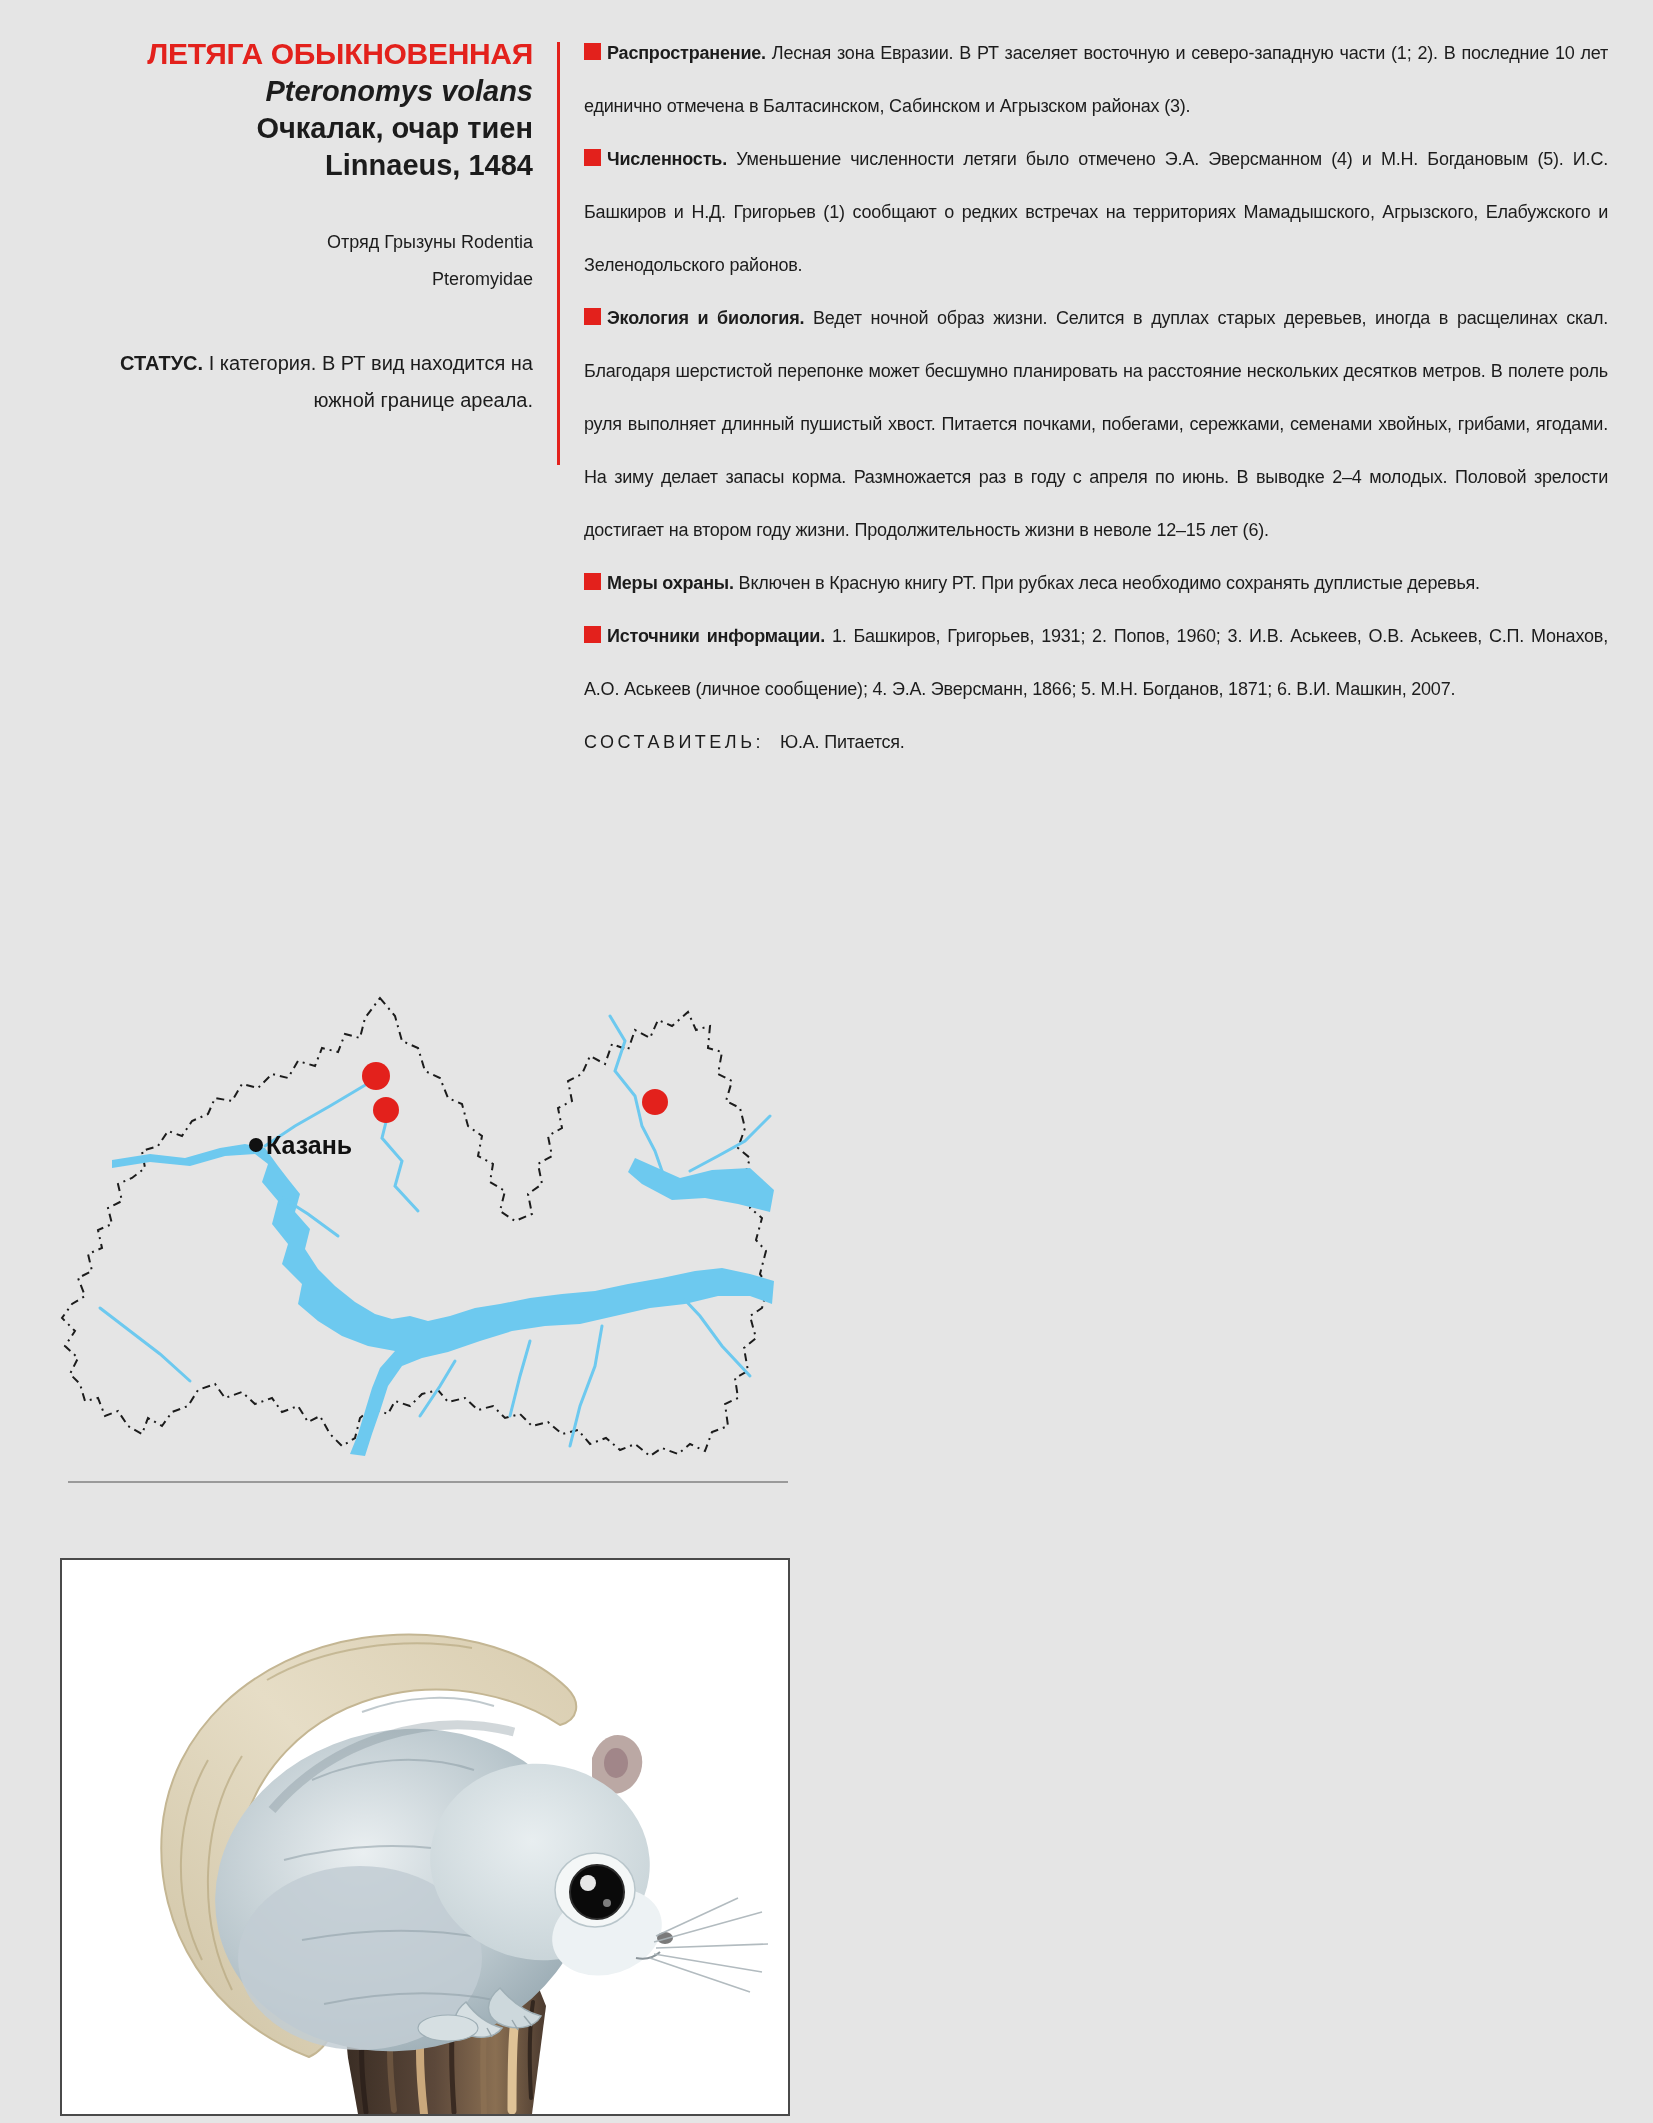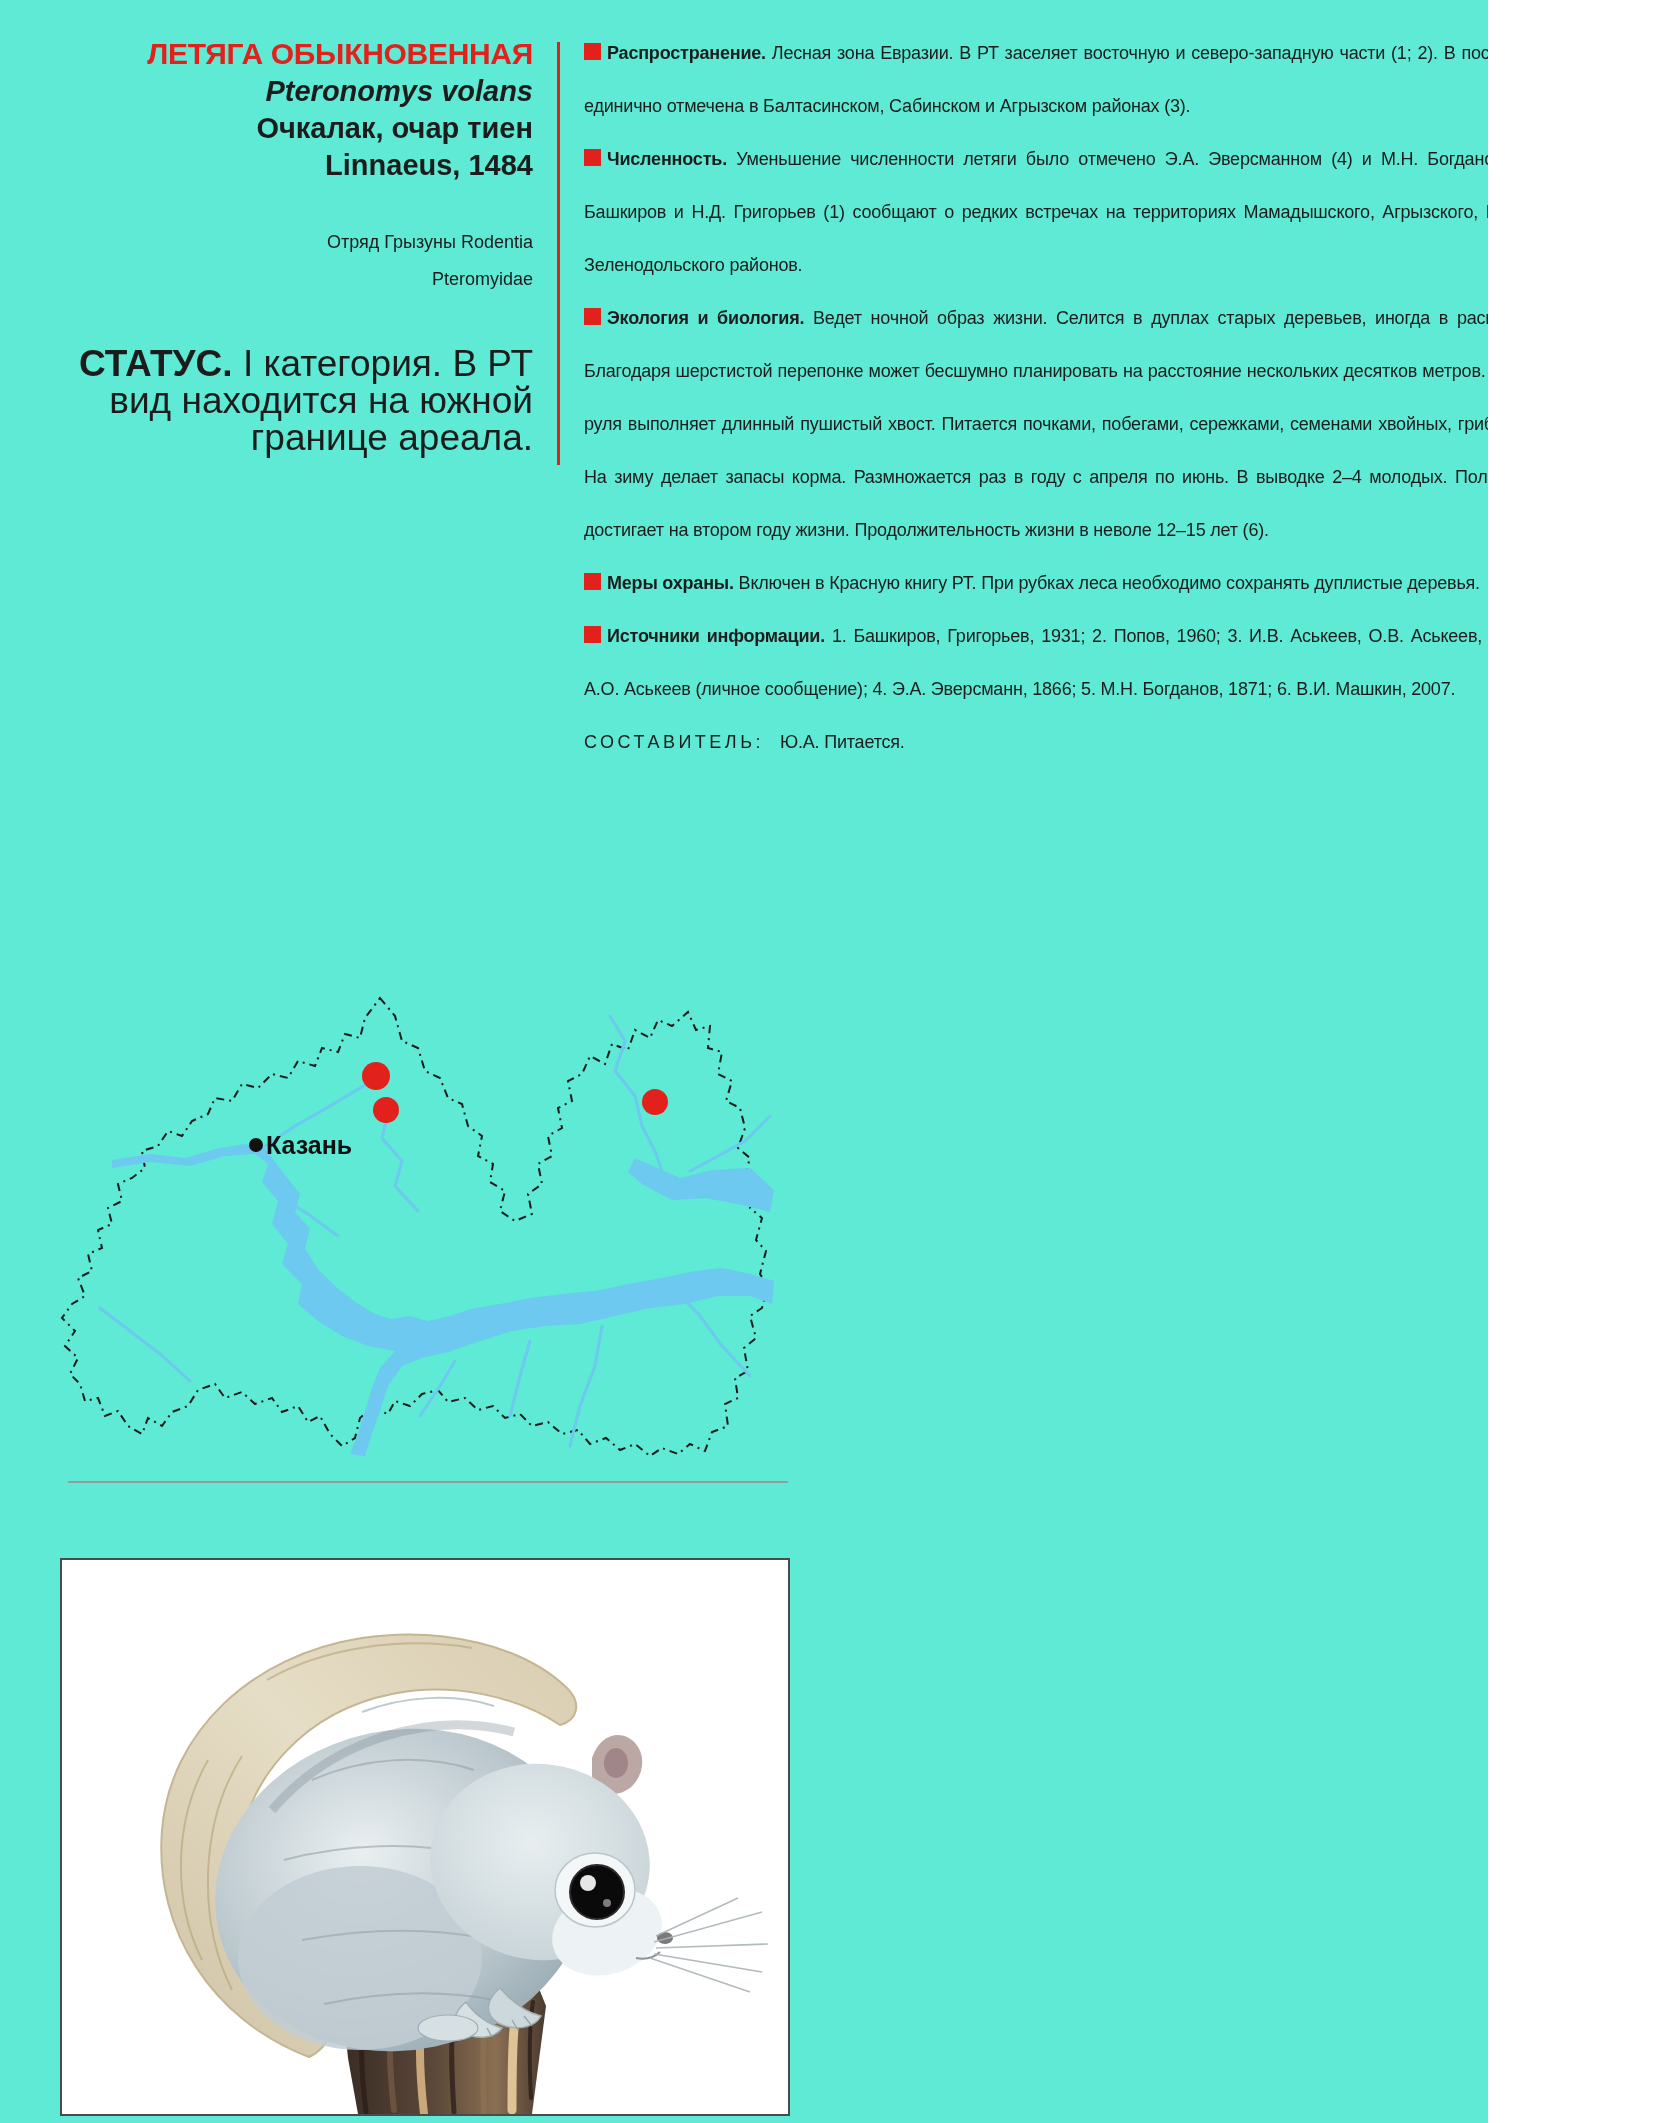--- a/index.html
+++ b/index.html
@@ -1,29 +1,29 @@
 <!DOCTYPE html>
 <html><head>
 <meta charset="utf-8">
 <style>
   html,body{margin:0;padding:0;background:#ffffff;}
   .page{
-    position:relative;width:1488px;height:2123px;background:#5eead4;
+    position:relative;width:1653px;height:2123px;background:#e5e5e5;
     font-family:"Liberation Sans",sans-serif;color:#1c1c1c;overflow:hidden;
   }
   
   .left-col{position:absolute;left:55px;top:34px;width:478px;text-align:right;}
   .title{
     color:#e3211c;font-size:30px;font-weight:bold;line-height:39px;
     letter-spacing:-0.3px;margin:0;
   }
   .subline{font-size:29px;font-weight:bold;line-height:37px;}
   .italic{font-style:italic;}
   .taxo{margin-top:40px;font-size:18px;line-height:36.5px;}
-  .status{margin-top:48px;font-size:37px;line-height:37px;}
+  .status{margin-top:48px;font-size:20px;line-height:37px;}
   .status b{font-weight:bold;}
   
   .divider{position:absolute;left:557px;top:42px;width:3px;height:423px;background:#e3211c;}
   
   .right-col{
     position:absolute;left:584px;top:27px;width:1024px;
     font-size:18px;line-height:53px;text-align:justify;letter-spacing:-0.2px;
   }
   .right-col p{margin:0;}
   .bullet{

